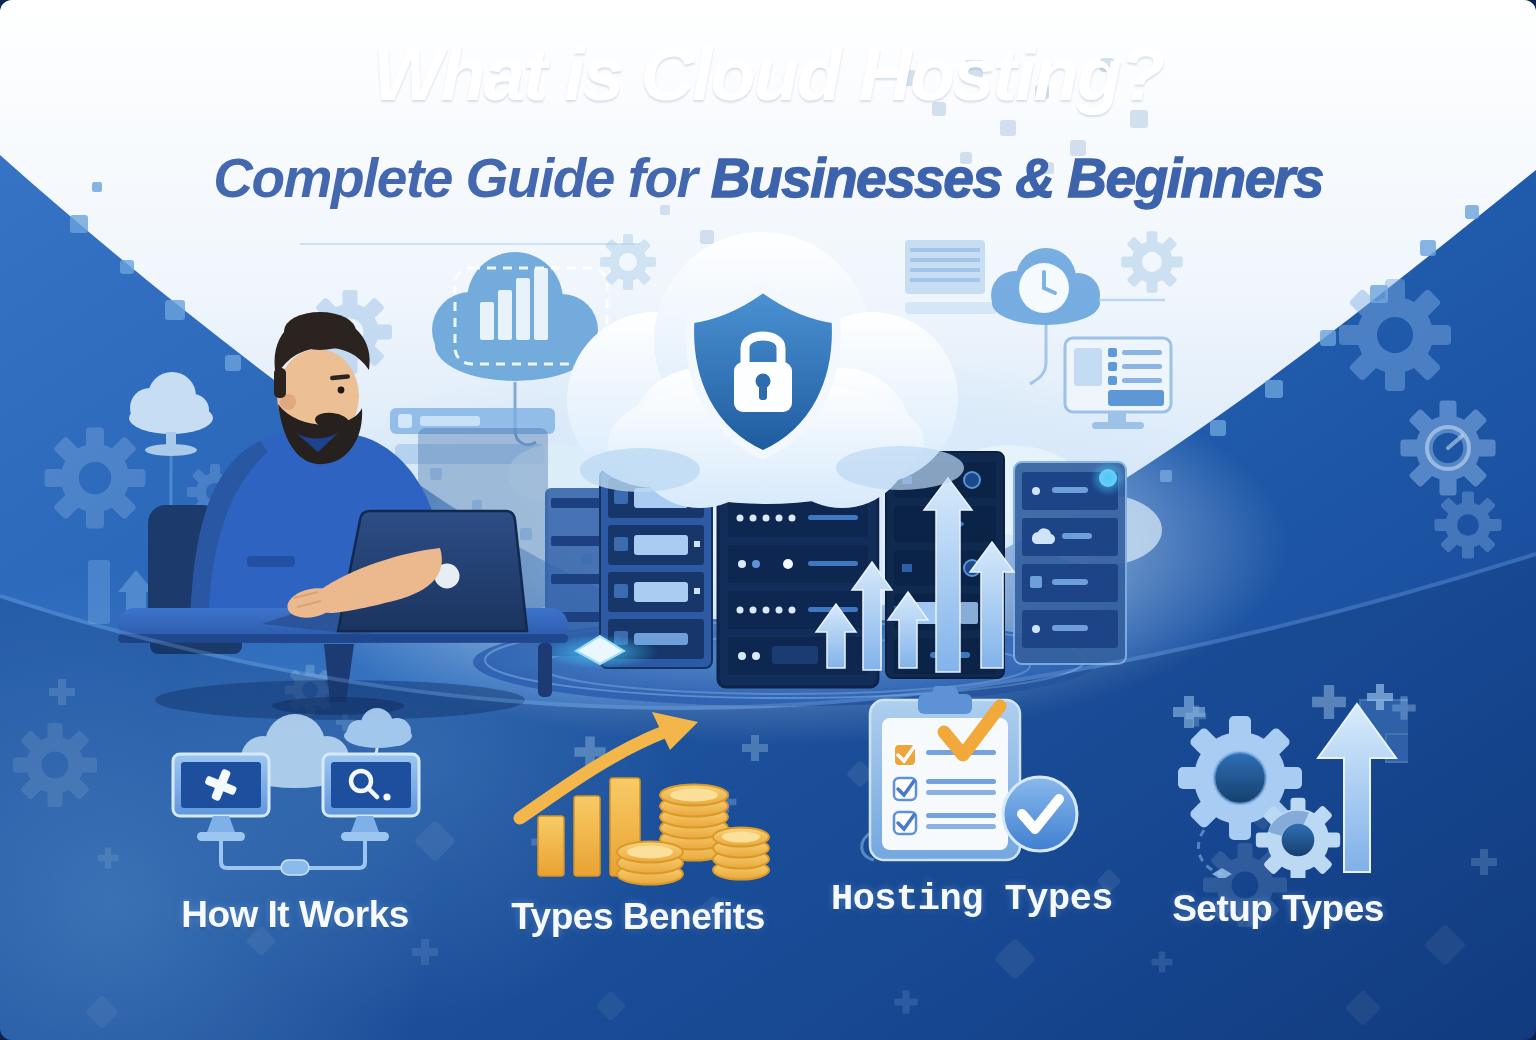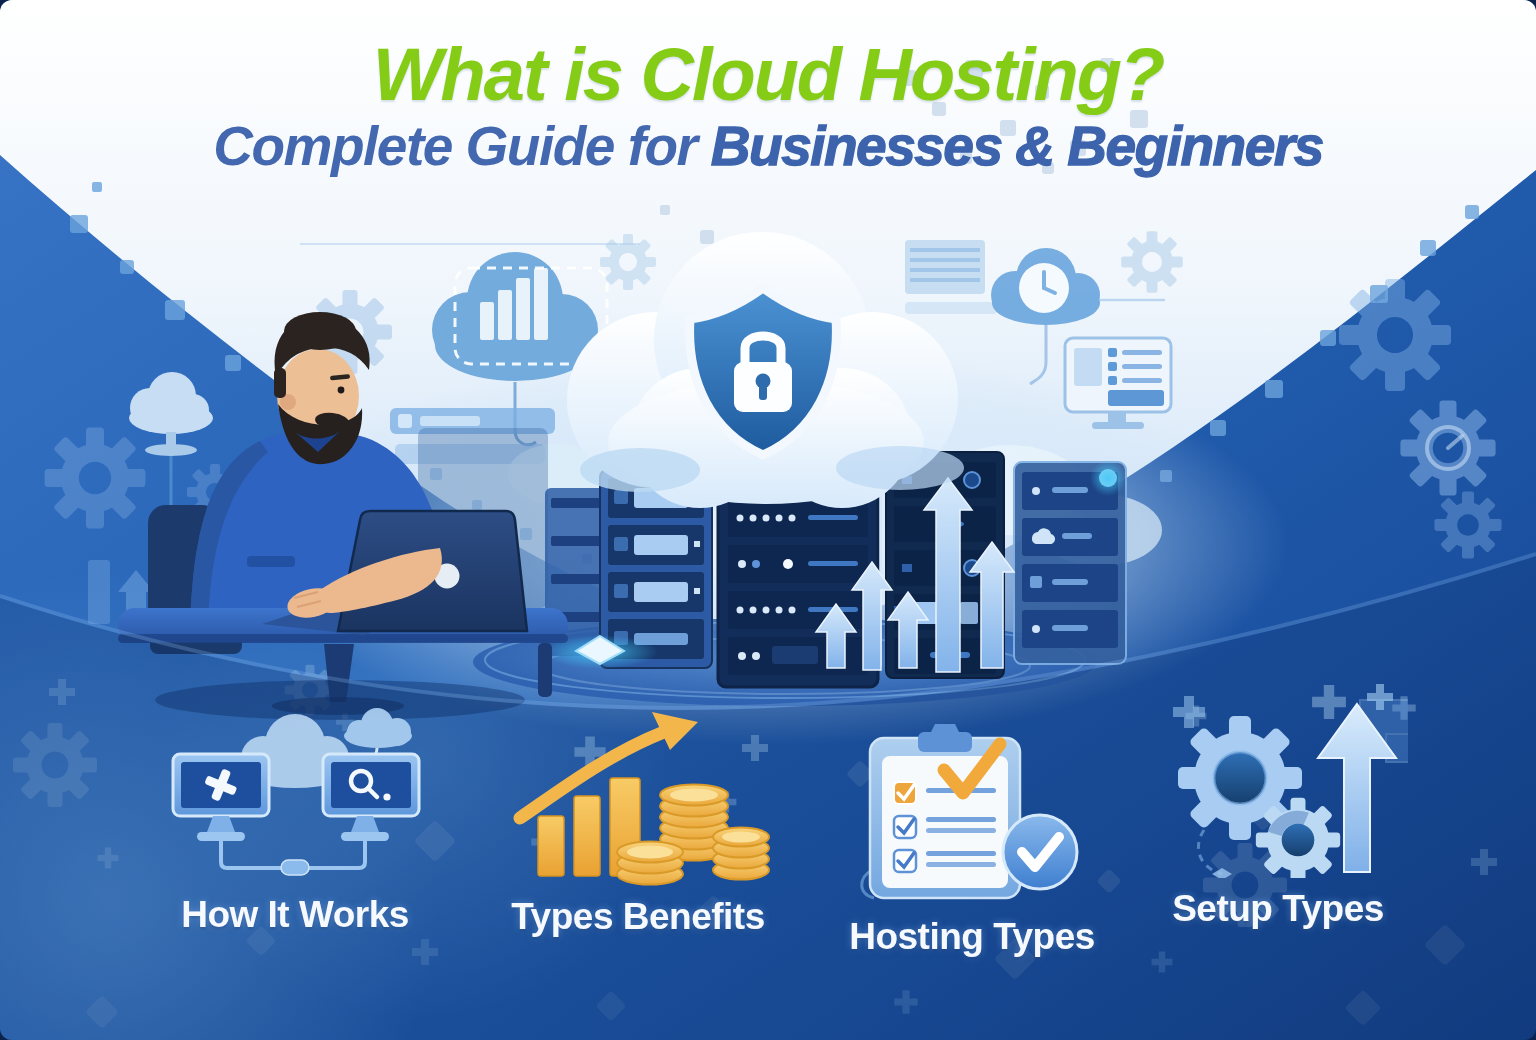--- a/index.html
+++ b/index.html
@@ -1,31 +1,31 @@
 <!DOCTYPE html>
 <html><head>
 <meta charset="utf-8">
 <style>
   html,body{margin:0;padding:0;background:#0b234d;}
   .canvas{position:relative;width:1536px;height:1040px;overflow:hidden;
           font-family:"Liberation Sans",sans-serif;border-radius:12px;}
   .layer{position:absolute;inset:0;}
   .title-wrap{position:absolute;left:0;right:0;top:36px;text-align:center;pointer-events:none;}
-  .main-title{font-size:74px;font-weight:700;font-style:italic;color:#84cc16;
+  .main-title{font-size:74px;font-weight:700;font-style:italic;color:#ffffff;
               letter-spacing:-2px;line-height:1.05;text-shadow:0 2px 2px rgba(30,60,120,.15);}
-  .sub-title{margin-top:0;font-size:55px;font-style:italic;color:#3c63ac;letter-spacing:-1.5px;}
+  .sub-title{margin-top:32px;font-size:55px;font-style:italic;color:#3c63ac;letter-spacing:-1.5px;}
   .sub-reg{font-weight:700;margin-right:.26em;opacity:.96;}
   .sub-emp{font-weight:700;-webkit-text-stroke:1.3px #3c63ac;}
   .feature{position:absolute;width:300px;text-align:center;}
   .feature .icon-box{display:block;margin:0 auto;}
   .feature .label{display:block;margin-top:10px;font-size:37px;font-weight:700;color:#f6fafe;
        letter-spacing:-.5px;text-shadow:0 0 7px rgba(130,180,240,.5),0 2px 3px rgba(8,35,80,.4);}
   #f1{left:145px;top:698px;}
   #f2{left:488px;top:700px;}
-  #f3{left:822px;top:718px;}
+  #f3{left:822px;top:680px;font-family:Liberation Mono, monospace;}
   #f4{left:1128px;top:682px;}
 </style>
 </head>
 <body>
 
 <div class="canvas">
 
 <svg class="layer" width="1536" height="1040" viewBox="0 0 1536 1040">
   <defs>
     <linearGradient id="gBase" x1="0" y1="0" x2="1" y2="1">

